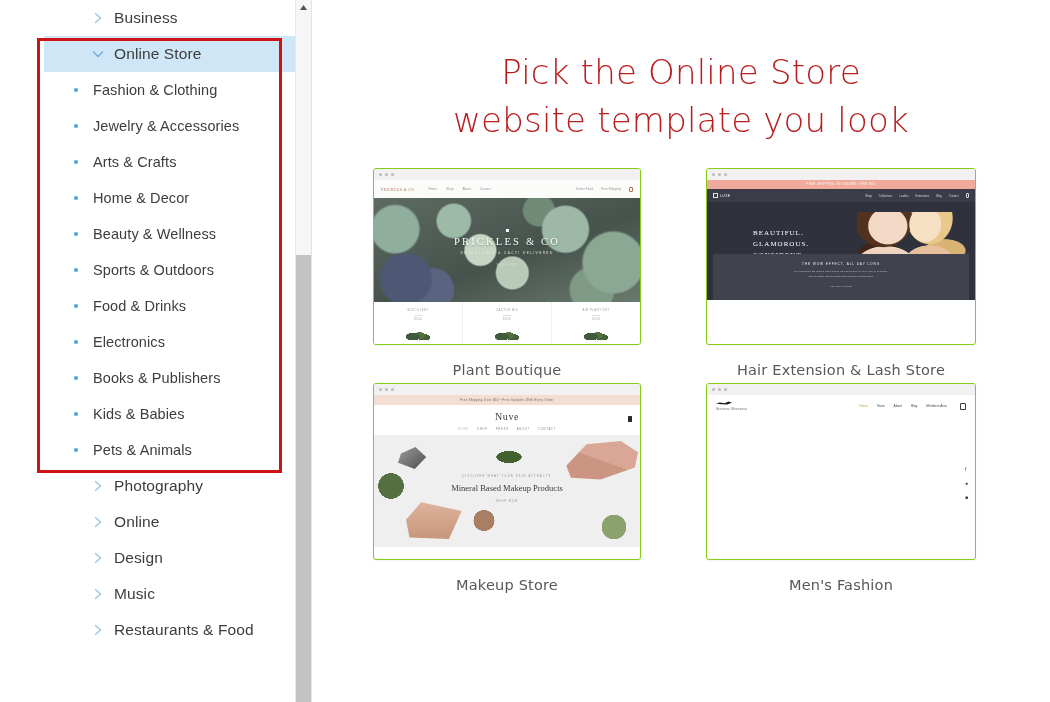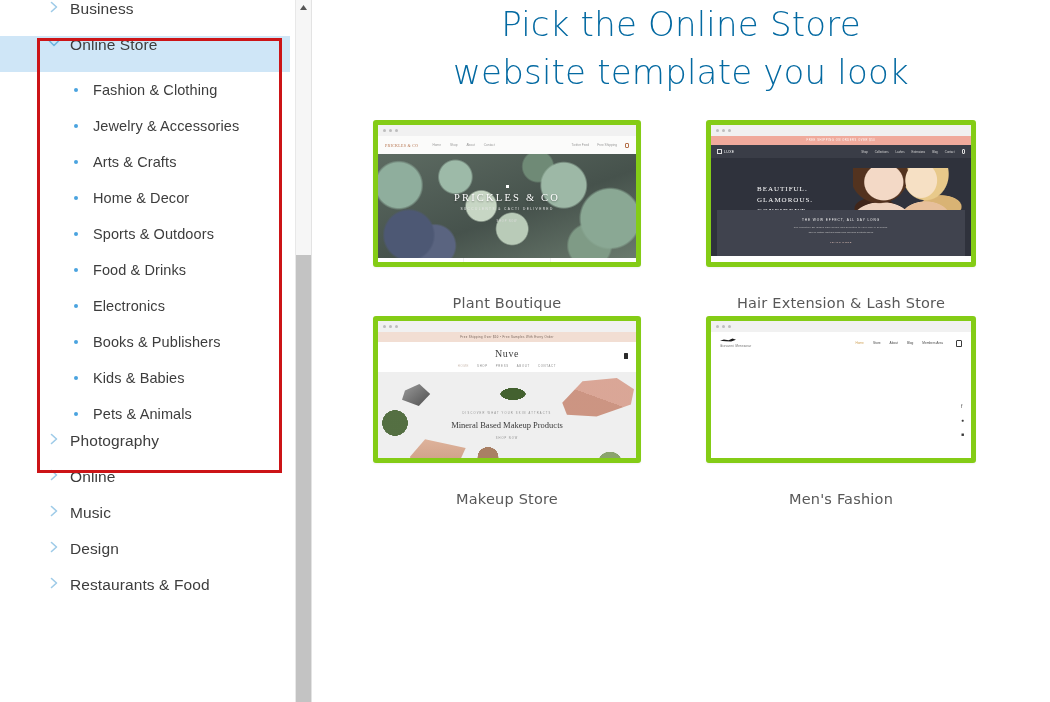--- a/index.html
+++ b/index.html
@@ -29,22 +29,24 @@
     border-right: 1px solid #e3e3e3;
     overflow: hidden;
   }
 
   .nav-list { list-style: none; }
 
   .nav-top {
     position: relative;
     height: 36px;
     display: flex;
+    align-items: center;
     padding-left: 46px;
     cursor: pointer;
+    margin-left: 44px;
   }
   .nav-top.selected { background: #cfe6f7; width: 290px; }
 
   .chev {
     position: absolute;
     left: 47px;
     width: 14px; height: 14px;
     display: block;
   }
   .chev svg { display: block; }
@@ -120,55 +122,56 @@
   
   #main {
     position: absolute;
     left: 312px; top: 0;
     width: 738px; height: 702px;
     background: #ffffff;
     overflow: hidden;
   }
 
   #page-title {
+    margin-top: 48px;
     text-align: center;
     font-size: 34px;
     line-height: 48px;
     font-weight: 300;
-    color: #0369a1;
+    color: #b91c1c;
     letter-spacing: .2px;
     font-family: "DejaVu Sans", sans-serif;
   }
   #page-title .t-line { display: block; }
 
   #grid {
     margin: 24px auto 0;
     width: 616px;
     display: grid;
     grid-template-columns: 1fr 1fr;
     column-gap: 50px;
     row-gap: 5px;
   }
 
   .card { width: 268px; }
   .card.wide { width: 270px; }
 
   .thumb {
     width: 100%;
-    height: 147px;
+    height: 177px;
     background: #ffffff;
-    border: 5px solid #84cc16;
+    border: 1px solid #84cc16;
     border-radius: 3px;
     overflow: hidden;
     position: relative;
     box-shadow: 0 1px 2px rgba(0,0,0,.05);
     cursor: pointer;
   }
   .card-label {
-    margin-top: 28px;
+    margin-top: 17px;
     text-align: center;
     font-size: 14.5px;
     color: #585858;
     font-family: "DejaVu Sans", sans-serif;
     letter-spacing: .2px;
   }
 
   
   .chrome {
     height: 11px;
@@ -387,20 +390,24 @@
         <li class="nav-sub">
           <span class="bullet"></span>
           <span class="nav-sub-label">Arts &amp; Crafts</span>
         </li>
         <li class="nav-sub">
           <span class="bullet"></span>
           <span class="nav-sub-label">Home &amp; Decor</span>
         </li>
         <li class="nav-sub">
           <span class="bullet"></span>
+          <span class="nav-sub-label">Beauty &amp; Wellness</span>
+        </li>
+        <li class="nav-sub">
+          <span class="bullet"></span>
           <span class="nav-sub-label">Sports &amp; Outdoors</span>
         </li>
         <li class="nav-sub">
           <span class="bullet"></span>
           <span class="nav-sub-label">Food &amp; Drinks</span>
         </li>
         <li class="nav-sub">
           <span class="bullet"></span>
           <span class="nav-sub-label">Electronics</span>
         </li>
@@ -431,29 +438,29 @@
             </svg>
           </span>
           <span class="nav-top-label">Online</span>
         </li>
         <li class="nav-top">
           <span class="chev">
             <svg width="14" height="14" viewBox="0 0 14 14">
               <path d="M4.5 2.5 L9.5 7 L4.5 11.5" fill="none" stroke="#9ecbe8" stroke-width="1.6" stroke-linecap="round" stroke-linejoin="round"></path>
             </svg>
           </span>
-          <span class="nav-top-label">Music</span>
+          <span class="nav-top-label">Design</span>
         </li>
         <li class="nav-top">
           <span class="chev">
             <svg width="14" height="14" viewBox="0 0 14 14">
               <path d="M4.5 2.5 L9.5 7 L4.5 11.5" fill="none" stroke="#9ecbe8" stroke-width="1.6" stroke-linecap="round" stroke-linejoin="round"></path>
             </svg>
           </span>
-          <span class="nav-top-label">Design</span>
+          <span class="nav-top-label">Music</span>
         </li>
         <li class="nav-top">
           <span class="chev">
             <svg width="14" height="14" viewBox="0 0 14 14">
               <path d="M4.5 2.5 L9.5 7 L4.5 11.5" fill="none" stroke="#9ecbe8" stroke-width="1.6" stroke-linecap="round" stroke-linejoin="round"></path>
             </svg>
           </span>
           <span class="nav-top-label">Restaurants &amp; Food</span>
         </li>
       </ul>

